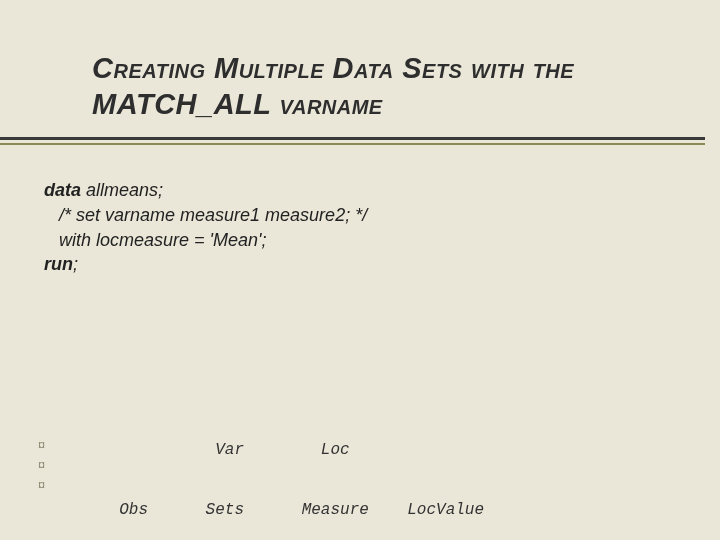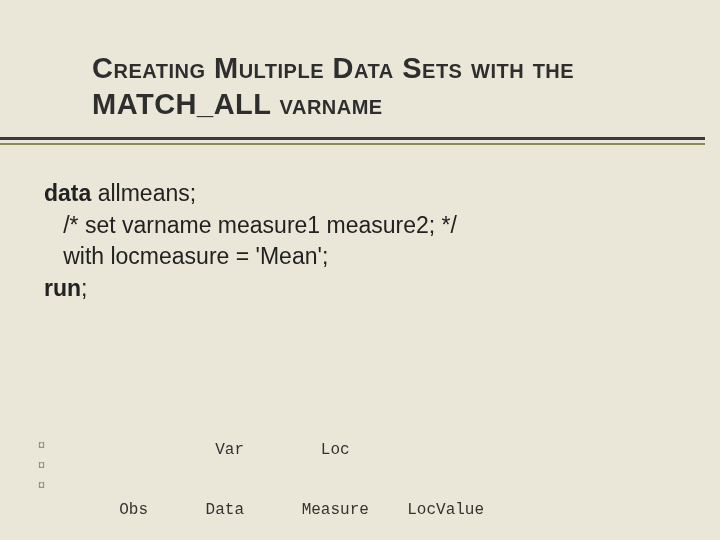--- a/index.html
+++ b/index.html
@@ -10,20 +10,21 @@
     background: #eae7d8;
     font-family: Georgia, 'Times New Roman', serif;
     color: #2a2a2a;
     overflow: hidden;
   }
   .slide {
     position: relative;
     width: 720px;
     height: 540px;
     box-sizing: border-box;
+    font-style: italic;
   }
   .title-block {
     position: absolute;
     top: 50px;
     left: 92px;
     right: 40px;
   }
   .title {
     font-family: "Copperplate", "Copperplate Gothic Light", "Trebuchet MS", sans-serif;
     font-variant: small-caps;
@@ -48,21 +49,21 @@
     top: 143px;
     height: 2px;
     background: #8b8a55;
   }
   .code-block {
     position: absolute;
     top: 178px;
     left: 44px;
     right: 30px;
     font-family: Verdana, Geneva, sans-serif;
-    font-size: 23px;
+    font-size: 18px;
     line-height: 1.38;
     color: #222;
   }
   .code-line { white-space: pre; }
   .kw { font-weight: 700; }
   .table-block {
     position: absolute;
     top: 400px;
     left: 100px;
     font-family: "Courier New", Courier, monospace;
@@ -98,21 +99,21 @@
 
   <div class="code-block">
     <div class="code-line"><span class="kw">data</span><span> allmeans;</span></div>
     <div class="code-line">   /* set varname measure1 measure2; */</div>
     <div class="code-line">   with locmeasure = 'Mean';</div>
     <div class="code-line"><span class="kw">run</span><span>;</span></div>
   </div>
 
   <div class="table-block">
     <div>            Var        Loc</div>
-    <div>  Obs      Data      Measure    LocValue</div>
+    <div>  Obs      Sets      Measure    LocValue</div>
     
     
     
   </div>
 
   <div class="bullets">
     <div>¤</div>
     <div>¤</div>
     <div>¤</div>
   </div>

